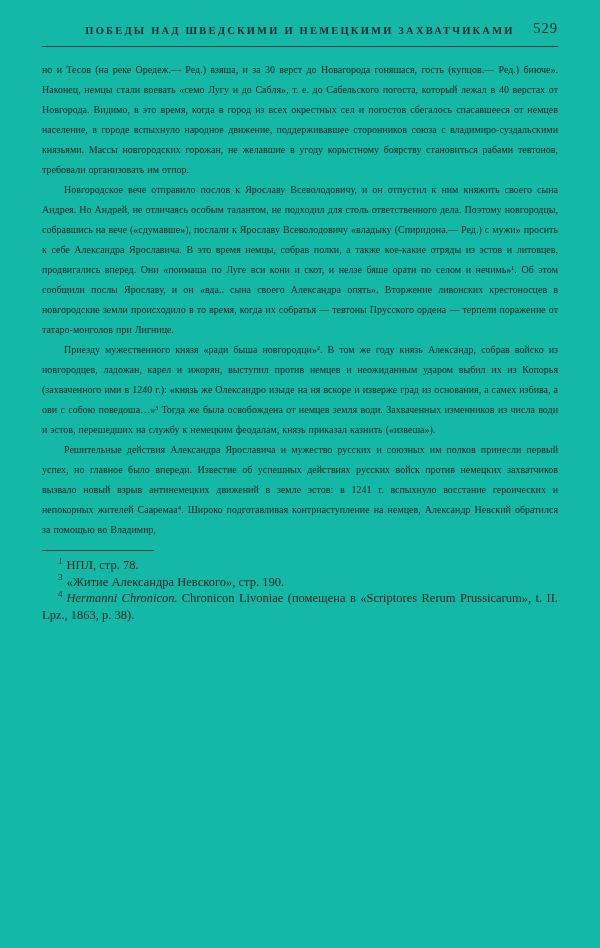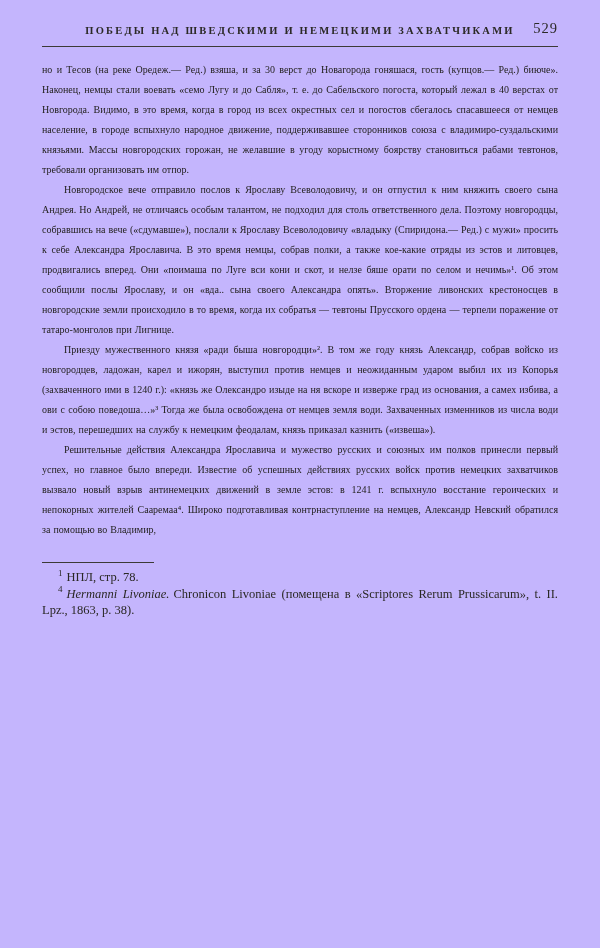--- a/index.html
+++ b/index.html
@@ -5,21 +5,21 @@
   html, body { margin: 0; padding: 0; }
   body {
     width: 600px;
     background: #e9e6e0;
     font-family: "Liberation Serif", "DejaVu Serif", serif;
   }
   .page {
     box-sizing: border-box;
     width: 600px;
     min-height: 948px;
-    background: #c4b5fd;
+    background: #14b8a6;
     padding: 18px 42px 20px 42px;
     color: #242220;
     position: relative;
   }
   .page-header { position: relative; height: 24px; }
   .running-title {
     text-align: center;
     font-size: 10.5px;
     font-weight: bold;
     letter-spacing: 2.2px;
@@ -43,21 +43,21 @@
   .body-text p {
     margin: 0;
     font-size: 10px;
     line-height: 20px;
     text-align: justify;
     hyphens: auto;
     -webkit-hyphens: auto;
     word-spacing: 0.5px;
   }
   .body-text p.indent { text-indent: 22px; }
-  .footnotes { margin-top: 22px; }
+  .footnotes { margin-top: 10px; }
   .footnote-rule {
     width: 112px;
     border-top: 1px solid #3c3a36;
     margin-bottom: 6px;
   }
   .footnote {
     margin: 0;
     font-size: 12.5px;
     line-height: 16.5px;
     text-align: justify;
@@ -90,17 +90,18 @@
     <p class="indent">Приезду мужественного князя «ради быша новгородци»². В том же году князь Александр, собрав войско из новгородцев, ладожан, карел и ижорян, выступил против немцев и неожиданным ударом выбил их из Копорья (захваченного ими в 1240 г.): «князь же Олександро изыде на ня вскоре и изверже град из основания, а самех избива, а ови с собою поведоша…»³ Тогда же была освобождена от немцев земля води. Захваченных изменников из числа води и эстов, перешедших на службу к немецким феодалам, князь приказал казнить («извеша»).</p>
     <p class="indent">Решительные действия Александра Ярославича и мужество русских и союзных им полков принесли первый успех, но главное было впереди. Известие об успешных действиях русских войск против немецких захватчиков вызвало новый взрыв антинемецких движений в земле эстов: в 1241 г. вспыхнуло восстание героических и непокорных жителей Сааремаа⁴. Широко подготавливая контрнаступление на немцев, Александр Невский обратился за помощью во Владимир,</p>
   </main>
 
   <footer class="footnotes">
     <div class="footnote-rule"></div>
 
     <p class="footnote"><sup>1</sup><span class="fn-author"></span><span>НПЛ, стр. 78.</span></p>
 
 
+    <p class="footnote"><sup>3</sup><span class="fn-author"></span><span>«Житие Александра Невского», стр. 190.</span></p>
 
-    <p class="footnote"><sup>4</sup><span class="fn-author">Hermanni Livoniae.</span><span>Chronicon Livoniae (помещена в «Scriptores Rerum Prussicarum», t. II. Lpz., 1863, p. 38).</span></p>
+    <p class="footnote"><sup>4</sup><span class="fn-author">Hermanni Chronicon.</span><span>Chronicon Livoniae (помещена в «Scriptores Rerum Prussicarum», t. II. Lpz., 1863, p. 38).</span></p>
   </footer>
 
 </div>
 
 </body></html>

